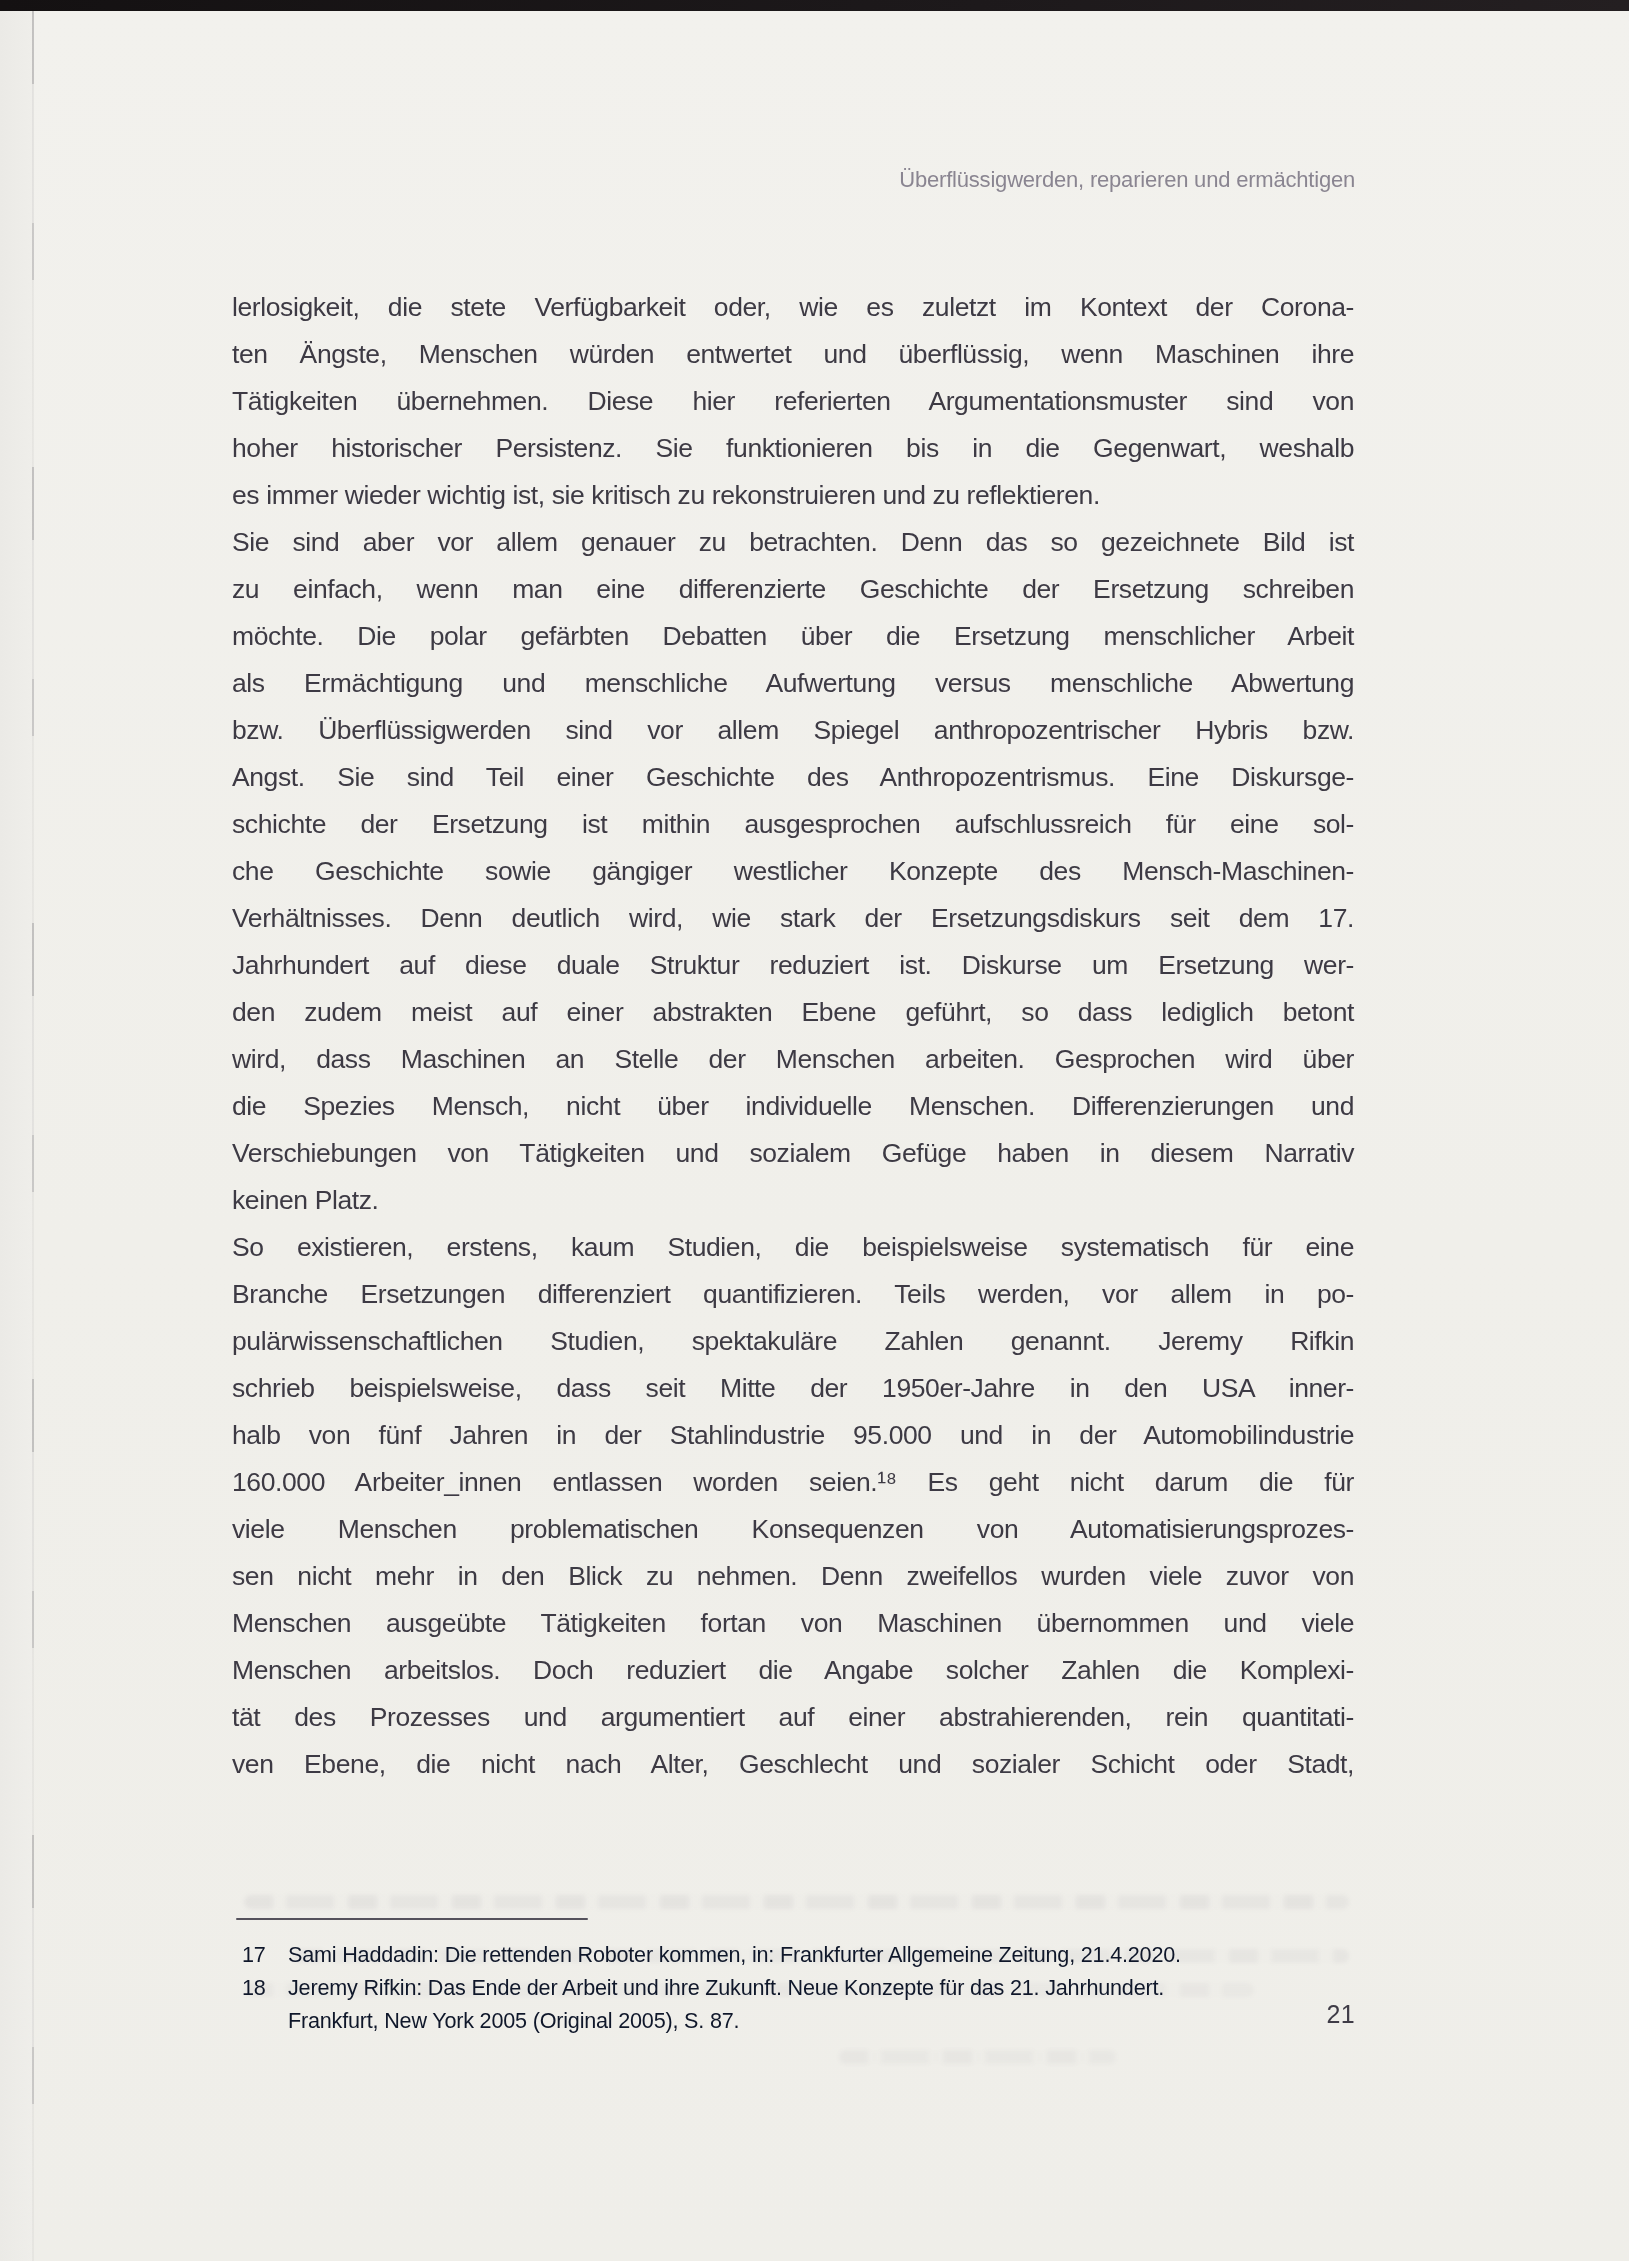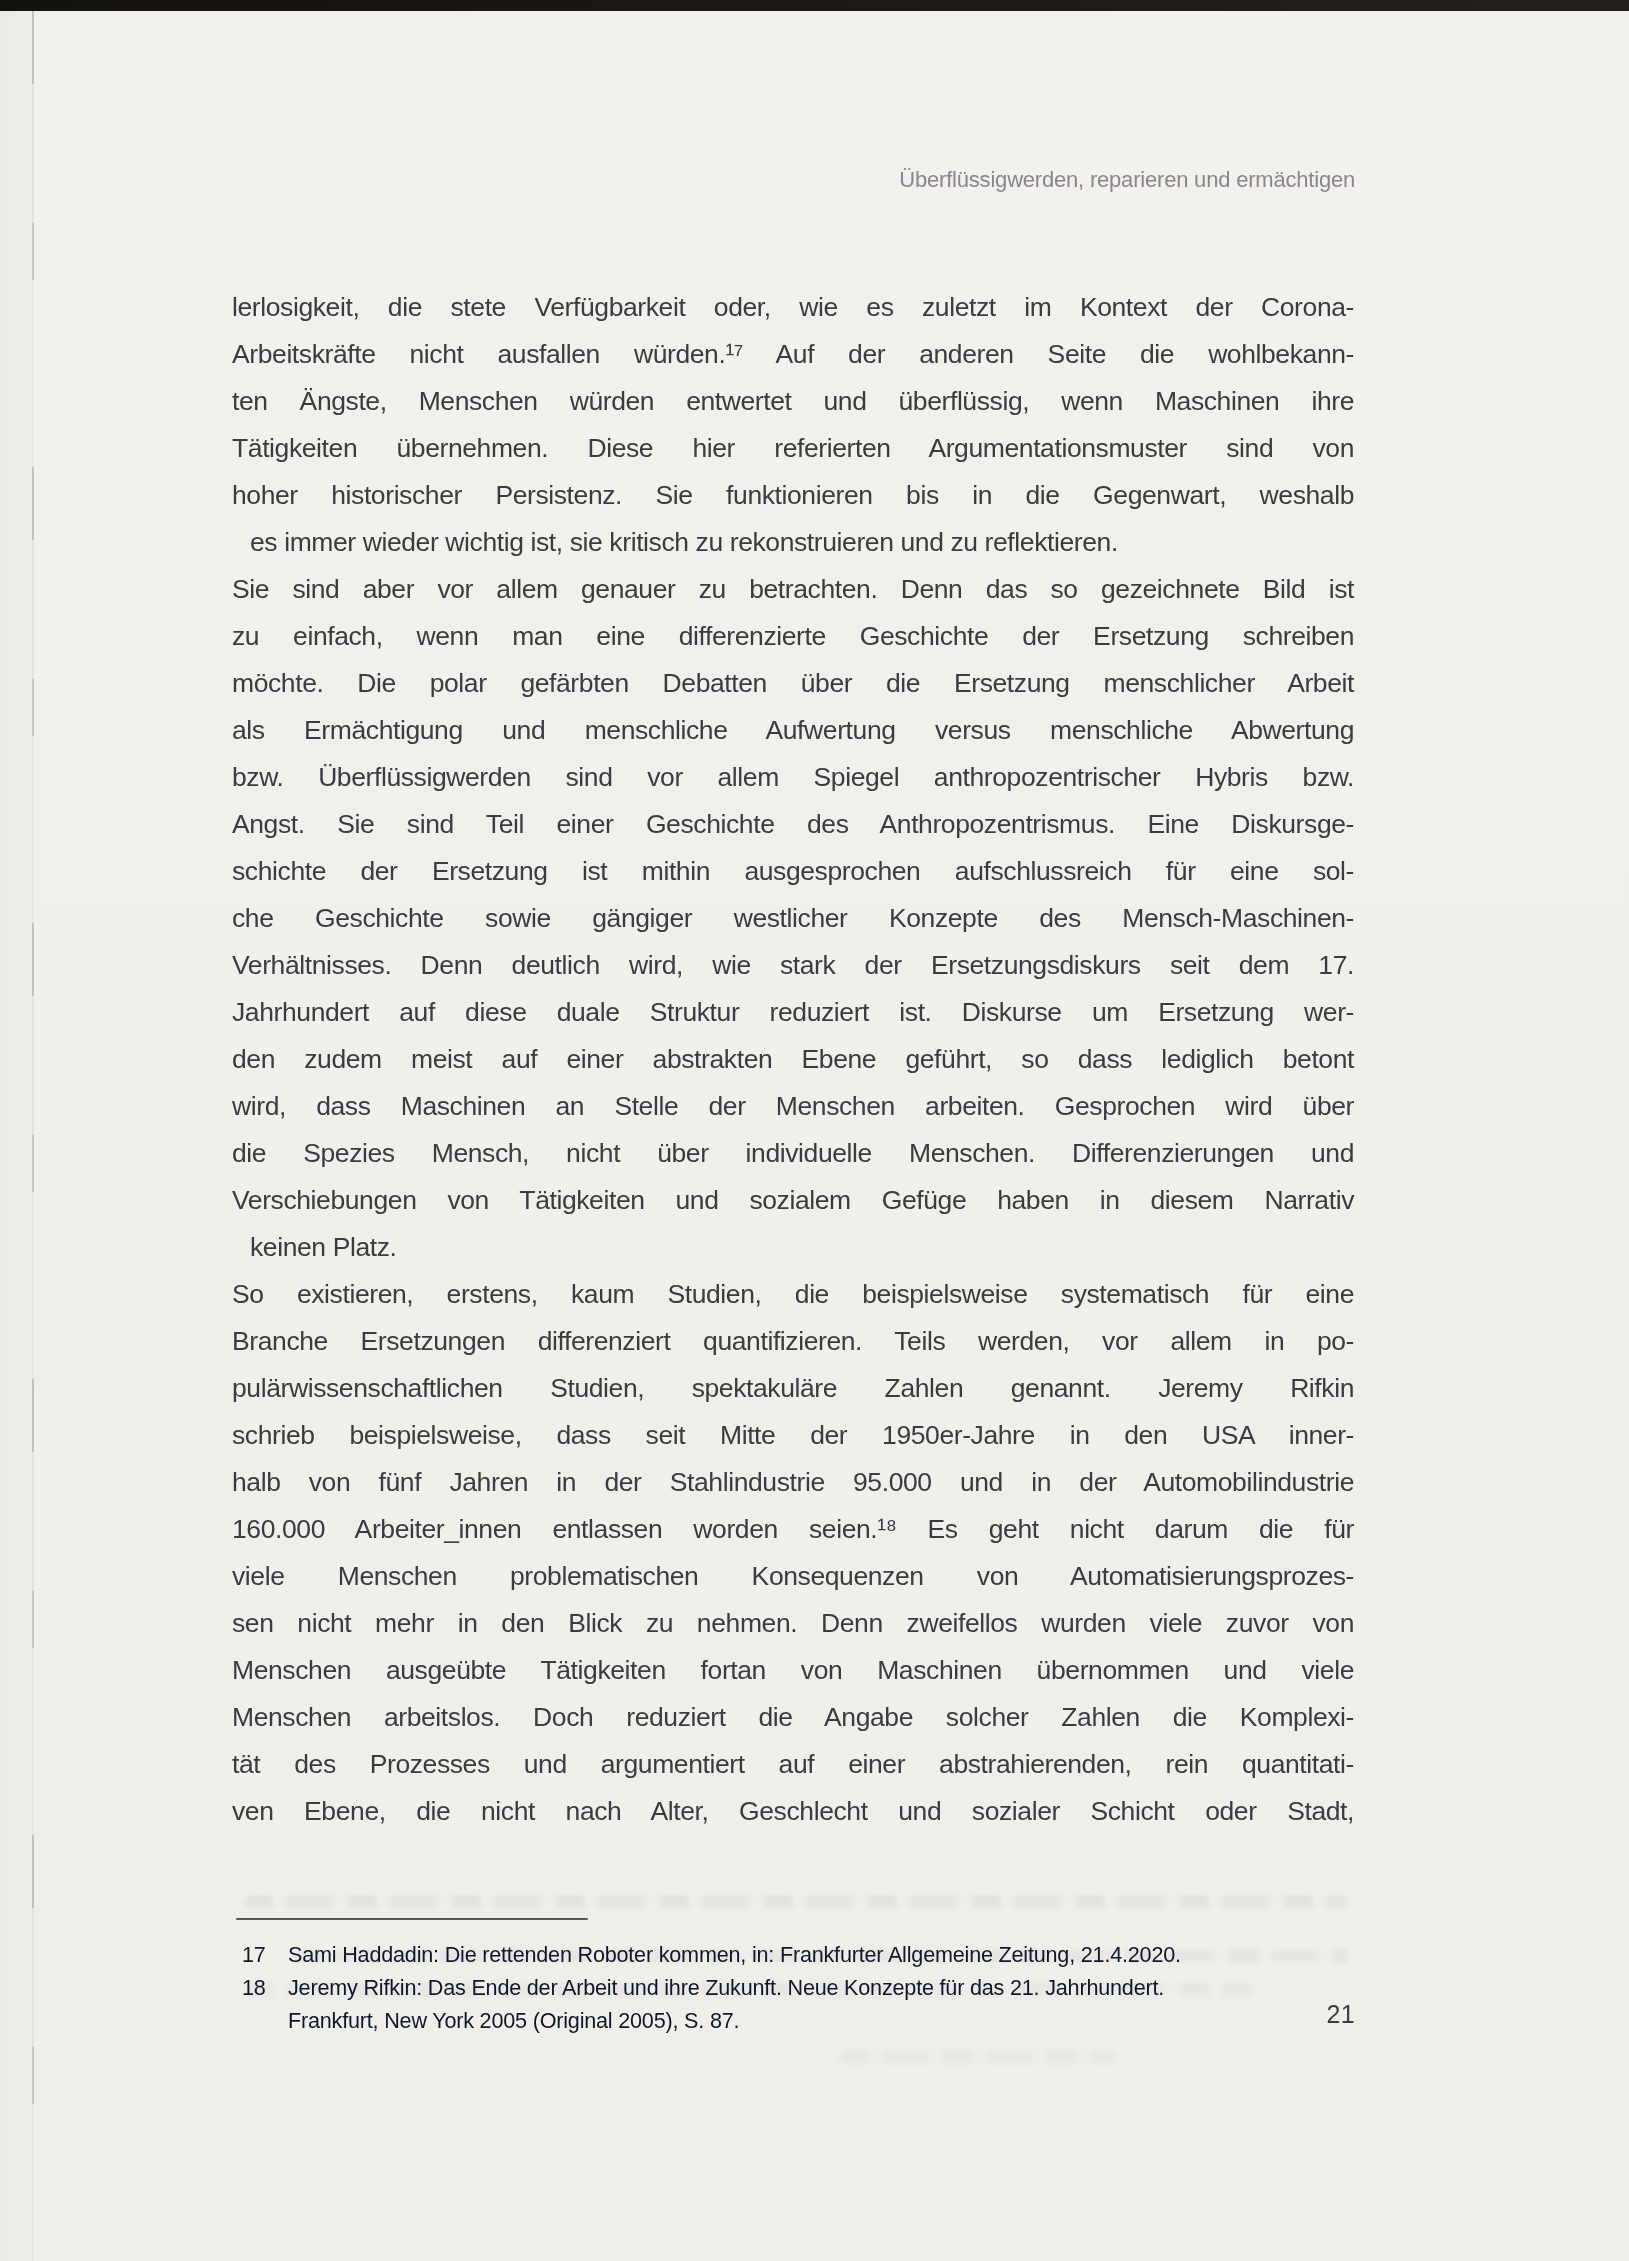--- a/index.html
+++ b/index.html
@@ -31,21 +31,21 @@
     position:absolute;top:167px;right:275px;
     font-size:22px;letter-spacing:-0.2px;color:#8a8591;
   }
   .bodytext{
     position:absolute;left:232px;top:284px;width:1122px;
     font-size:26.5px;line-height:47px;letter-spacing:-0.4px;
     color:#3d3a44;
   }
   .para{margin:0;}
   .line{text-align:justify;text-align-last:justify;}
-  .para[data-last-align="left"] .line.last{text-align-last:left;margin-left:18px;}
+  .para[data-last-align="left"] .line.last{text-align-last:left;}
   .para[data-last-align="justify"] .line.last{text-align-last:justify;}
   .footnote-separator{
     position:absolute;left:236px;top:1918px;width:352px;height:2.4px;
     background:#55525c;border-radius:1.6px;
   }
   .footnotes{
     position:absolute;left:242px;top:1938px;width:1125px;
     font-size:21.6px;line-height:33px;letter-spacing:-0.2px;color:#0f172a;
   }
   .fn-row{display:flex;align-items:flex-start;}
@@ -75,21 +75,20 @@
 
 <div class="scan-edge-top"></div>
 <div class="left-strip"></div>
 <div class="gutter-crease"></div>
 
 <div class="running-header">Überflüssigwerden, reparieren und ermächtigen</div>
 
 <div class="bodytext">
   <div class="para" data-last-align="left">
       <div class="line">lerlosigkeit, die stete Verfügbarkeit oder, wie es zuletzt im Kontext der Corona-</div>
-      <div class="line">Arbeitskräfte nicht ausfallen würden.¹⁷ Auf der anderen Seite die wohlbekann-</div>
       <div class="line">ten Ängste, Menschen würden entwertet und überflüssig, wenn Maschinen ihre</div>
       <div class="line">Tätigkeiten übernehmen. Diese hier referierten Argumentationsmuster sind von</div>
       <div class="line">hoher historischer Persistenz. Sie funktionieren bis in die Gegenwart, weshalb</div>
       <div class="line last">es immer wieder wichtig ist, sie kritisch zu rekonstruieren und zu reflektieren.</div>
     </div>
   <div class="para" data-last-align="left">
       <div class="line">Sie sind aber vor allem genauer zu betrachten. Denn das so gezeichnete Bild ist</div>
       <div class="line">zu einfach, wenn man eine differenzierte Geschichte der Ersetzung schreiben</div>
       <div class="line">möchte. Die polar gefärbten Debatten über die Ersetzung menschlicher Arbeit</div>
       <div class="line">als Ermächtigung und menschliche Aufwertung versus menschliche Abwertung</div>

